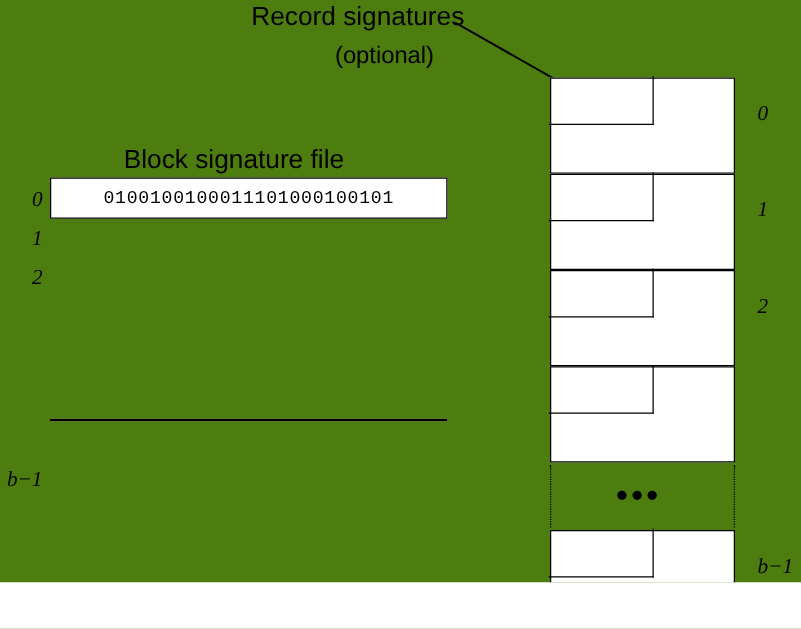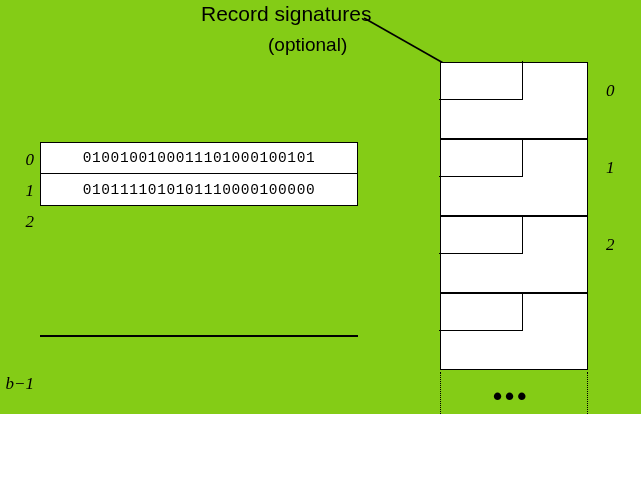--- a/index.html
+++ b/index.html
@@ -3,22 +3,22 @@
 <meta charset="utf-8">
 <style>
   html, body {
     margin: 0;
     padding: 0;
     background: #ffffff;
   }
   #canvas {
     position: relative;
     width: 641px;
-    height: 414px;
-    background: #84cc16;
+    height: 466px;
+    background: #4d7c0f;
     font-family: "Liberation Sans", sans-serif;
     overflow: hidden;
   }
 
   
   .heading {
     position: absolute;
     font-family: "Liberation Sans", sans-serif;
     font-size: 21px;
     color: #000000;
@@ -148,27 +148,25 @@
 
   <div class="dot-col" style="left:440px; top:372px; height:50px;"></div>
   <div class="dot-col" style="left:587px; top:372px; height:50px;"></div>
   <div class="ellipsis" style="left:493px; top:383px;">•••</div>
 
   <div class="data-block" style="left:440px; top:424px; width:148px; height:77px;">
     <div class="rec-sig" style="width:84px; height:39px;"></div>
   </div>
   <div class="idx-label" style="left:606px; top:443px;">b−1</div>
 
+  <div class="heading" style="left:99px; top:116px;">Block signature file</div>
 
   <div class="sig-table" style="left:40px; top:142px; width:318px;">
     <div class="sig-row">
       <span class="sig-bits">0100100100011101000100101</span>
-    </div>
-    <div class="sig-row">
-      <span class="sig-bits">0101111010101110000100000</span>
     </div>
   </div>
 
   <div class="idx-label" style="left:14px; top:150px; width:20px;">0</div>
   <div class="idx-label" style="left:14px; top:181px; width:20px;">1</div>
   <div class="idx-label" style="left:14px; top:212px; width:20px;">2</div>
   <div class="idx-label" style="left:14px; top:243px; width:20px;"></div>
 
   <div class="sig-table" style="left:40px; top:335px; width:318px;">
   </div>

